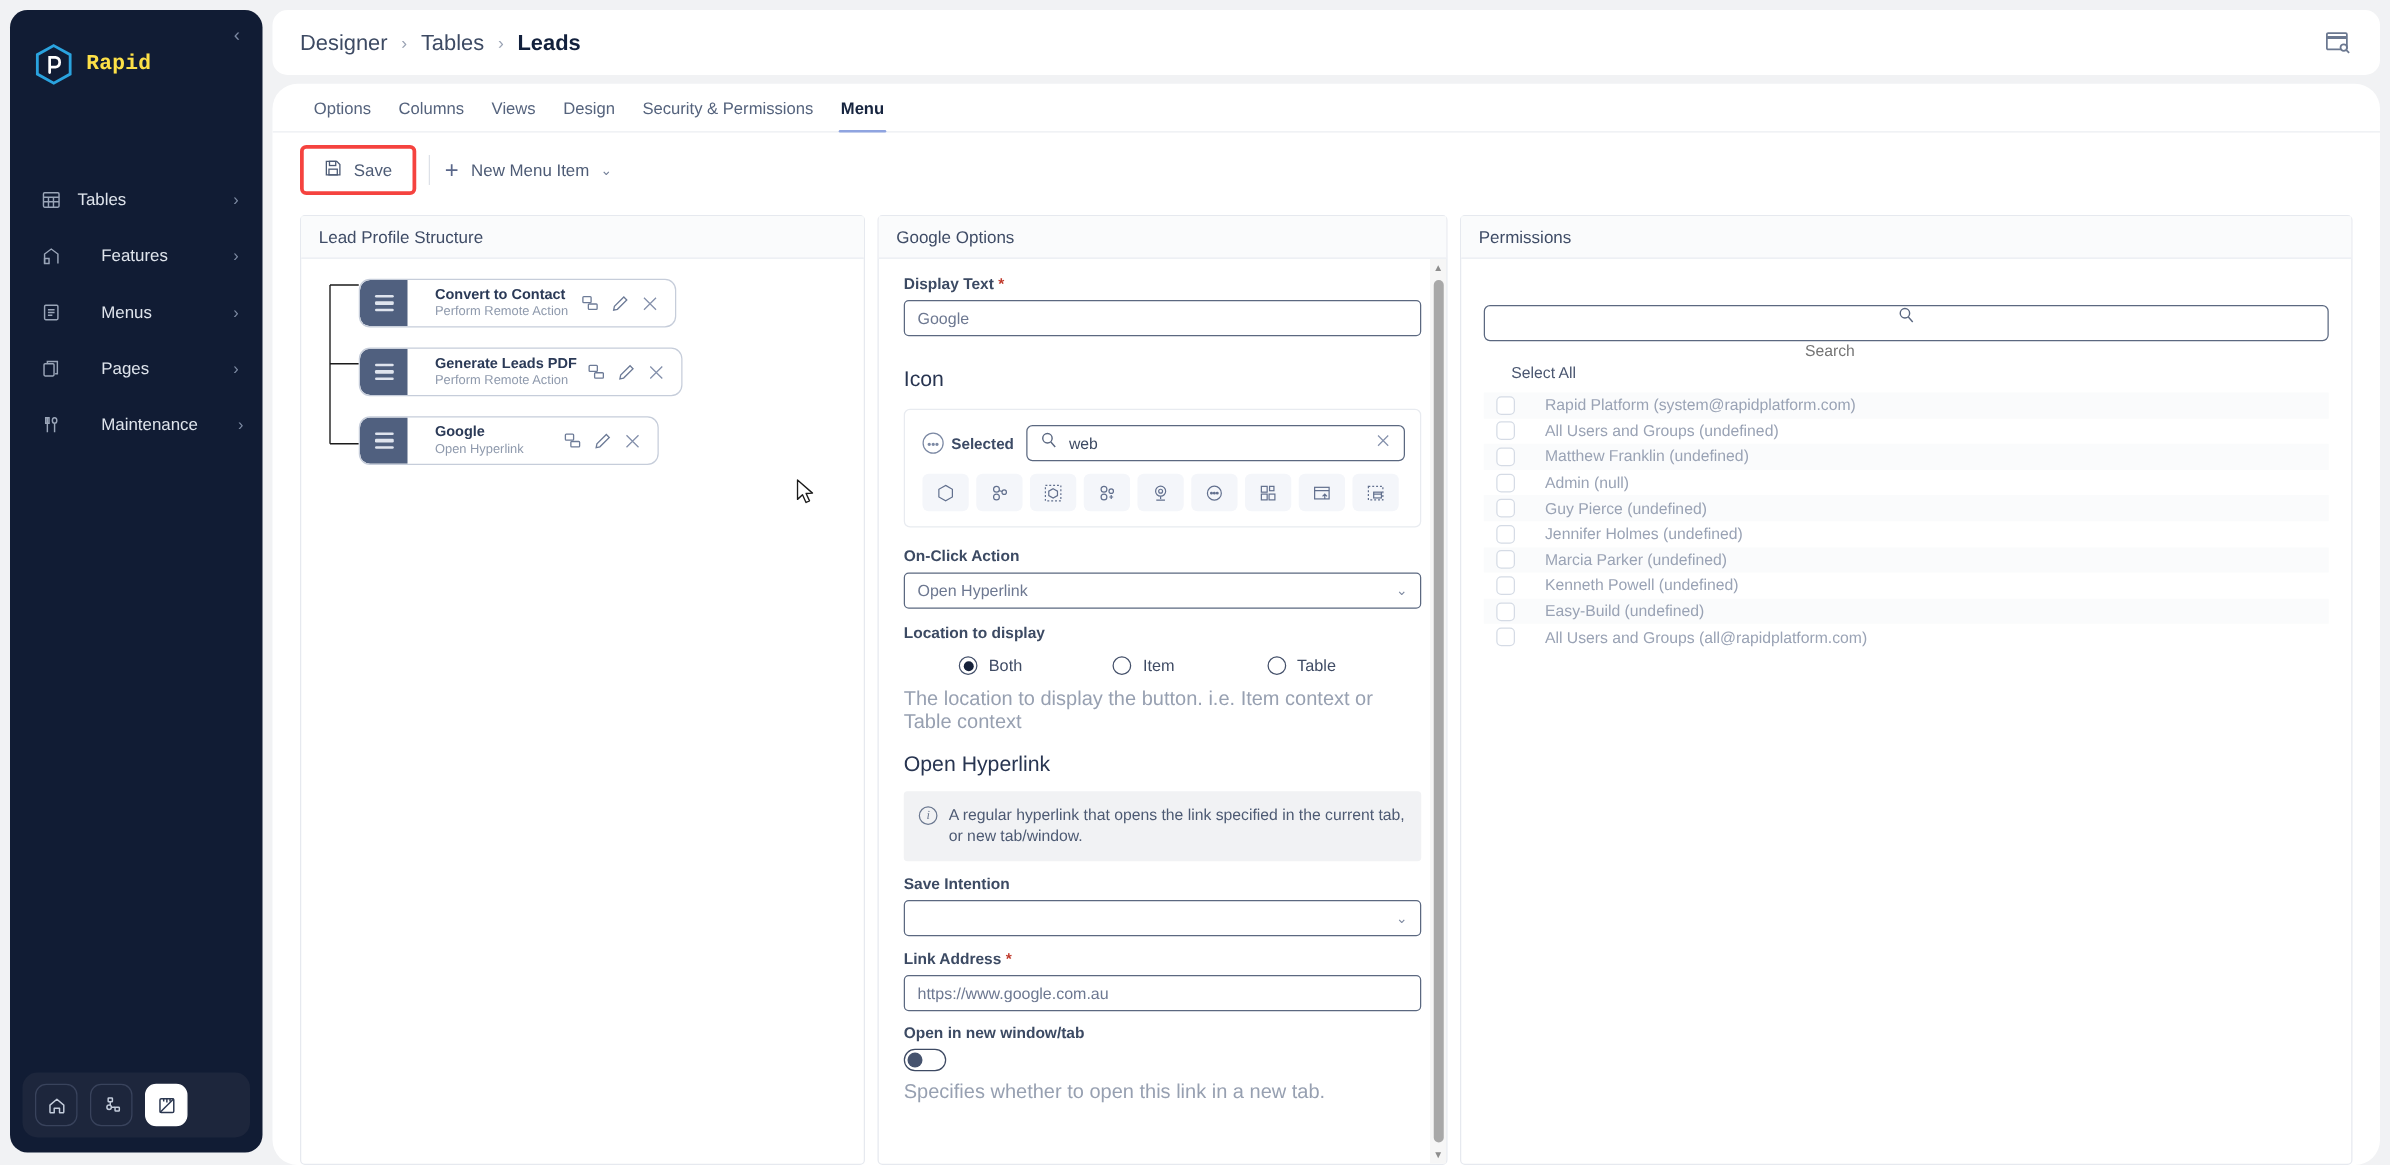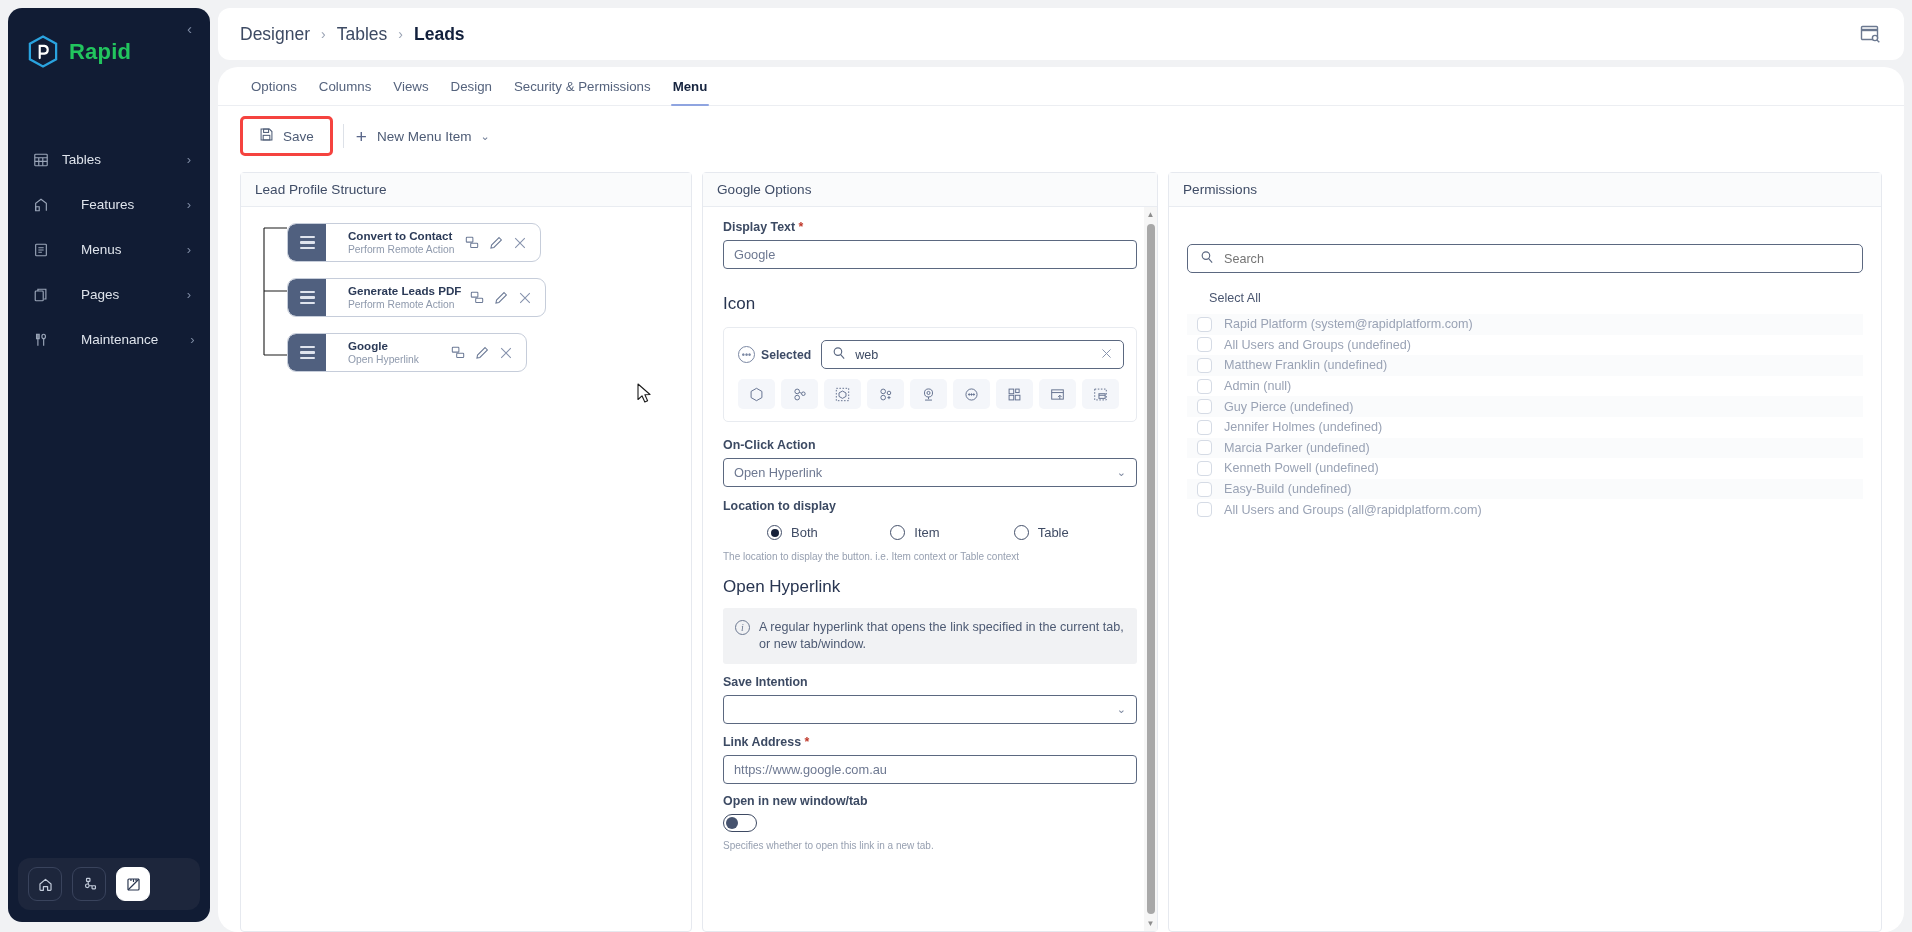--- a/index.html
+++ b/index.html
@@ -24,21 +24,21 @@
     display: flex; flex-direction: column;
     position: relative; overflow: hidden;
   }
   .collapse-btn {
     position: absolute; top: 10px; right: 12px;
     color: #7d8aa3; font-size: 15px; line-height: 1;
     cursor: pointer; padding: 3px 6px;
   }
   .brand { display: flex; align-items: center; gap: 11px; padding: 27px 0 0 20px; }
   .brand-logo { width: 30px; height: 33px; flex: 0 0 30px; }
-  .brand-name { color: #22c55e; font-size: 22px; font-weight: bold; letter-spacing: .2px; }
+  .brand-name { color: #fde047; font-size: 17px; font-weight: bold; letter-spacing: .2px; font-family: Liberation Mono, monospace; }
   .nav { margin-top: 38px; display: flex; flex-direction: column; }
   .nav-item {
     display: flex; align-items: center; gap: 13px;
     height: 31px; padding: 0 19px 0 24px; margin-bottom: 0;
     cursor: pointer; position: relative;
   }
   .nav-item + .nav-item { margin-top: 0; gap: 32px; }
   .nav-icon { width: 17px; height: 17px; flex: 0 0 17px; color: #9aa5b8; display: flex; align-items: center; justify-content: center; }
   .nav-label { color: #dfe4ec; font-size: 13.5px; flex: 1; }
   .nav-chevron { color: #7e8ba3; font-size: 13px; }
@@ -180,21 +180,21 @@
   .sel-caret { position: absolute; right: 10px; color: #7a869e; font-size: 11px; }
   .radio-row { display: flex; margin-top: 12px; padding-left: 44px; gap: 0; }
   .radio-opt { display: flex; align-items: center; gap: 9px; width: 135px; cursor: pointer; }
   .radio {
     width: 15px; height: 15px; border-radius: 50%; border: 1.6px solid #44506a;
     display: flex; align-items: center; justify-content: center; flex: 0 0 15px;
   }
   .radio i { width: 8px; height: 8px; border-radius: 50%; background: #16213a; display: none; }
   .radio.on i { display: block; }
   .radio-lbl { font-size: 13px; color: #3f4b64; }
-  .hint { font-size: 10px; color: #97a0b1; margin-top: 11px; }
+  .hint { font-size: 16px; color: #97a0b1; margin-top: 11px; }
   .info-box {
     background: #f1f2f4; border-radius: 3px; padding: 11px 13px 11px 12px;
     display: flex; gap: 9px; margin-top: 11px;
   }
   .info-ic {
     width: 15px; height: 15px; border-radius: 50%; border: 1.2px solid #6b7890;
     color: #6b7890; font-size: 10px; display: flex; align-items: center;
     justify-content: center; flex: 0 0 15px; margin-top: 1px; font-style: italic;
     font-family: "Liberation Serif", serif;
   }
@@ -211,29 +211,29 @@
   .vscroll .arw { color: #8d8d8d; font-size: 8px; padding: 3px 0; }
   .vscroll .thumb { flex: 1; width: 8px; background: #a8a8a8; border-radius: 4px; margin: 2px 0; }
 
   
   .perm-body { padding: 13px 18px 0 18px; }
   .perm-enable { display: flex; align-items: center; gap: 11px; cursor: pointer; }
   .cbox { width: 17px; height: 17px; border: 1.4px solid #5a6781; border-radius: 4px; flex: 0 0 17px; background: #fff; }
   .perm-enable-lbl { font-size: 13px; color: #3f4b64; }
   .perm-search {
     margin-top: 24px; height: 29px; border: 1px solid #5b6880; border-radius: 5px;
-    display: flex; align-items: center; gap: 10px; padding: 0 12px;
+    display: flex; align-items: center; gap: 10px; padding: 0 12px; flex-direction: column;
   }
   .perm-search input {
     border: none; outline: none; flex: 1; font-size: 12.6px; color: #5a6780;
     font-family: "Liberation Sans", sans-serif; background: transparent;
   }
   .perm-list { margin-top: 13px; }
   .perm-row {
-    display: flex; align-items: center; gap: 12px; height: 20.6px;
+    display: flex; align-items: center; gap: 24px; height: 20.6px;
     padding: 0 8px 0 10px; cursor: pointer;
   }
   .perm-row.zebra { background: #fafbfc; }
   .perm-row .cb2 { width: 15px; height: 15px; border: 1.3px solid #d5dbe5; border-radius: 4px; flex: 0 0 15px; background:#fff; }
   .perm-lbl { font-size: 12.6px; color: #9aa3b5; }
   .selall-wrap { padding: 0 8px 0 10px; display:flex; align-items:center; gap:12px; height: 24px; margin-bottom: 4px; cursor: pointer;}
 
   .cursor-arrow { position: absolute; left: 396px; top: 176px; z-index: 50; pointer-events: none; }
 </style>
 </head>

